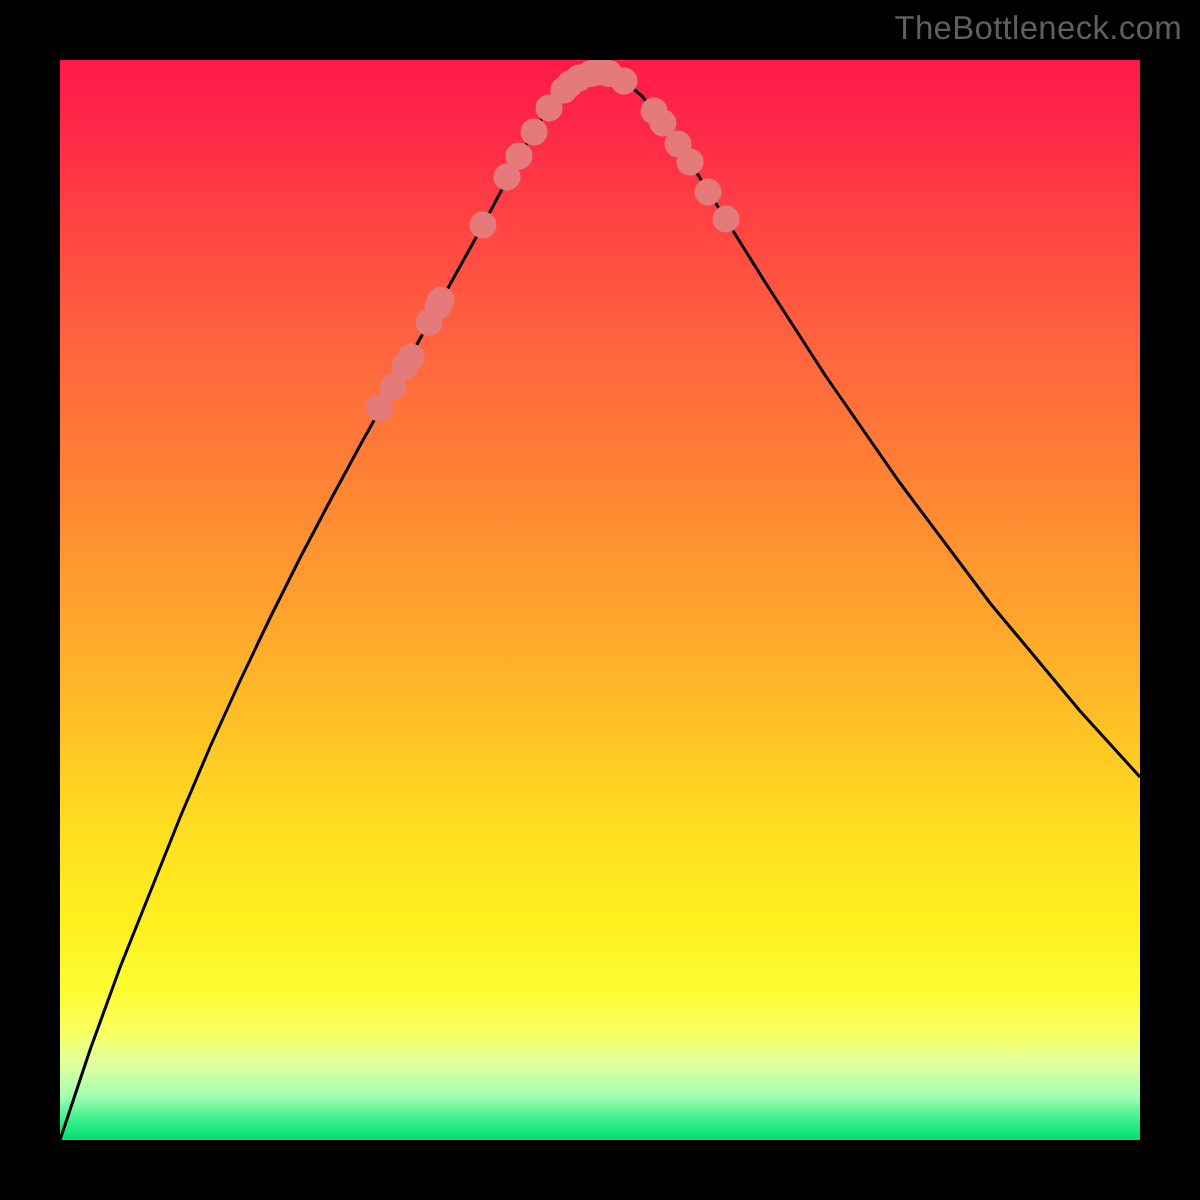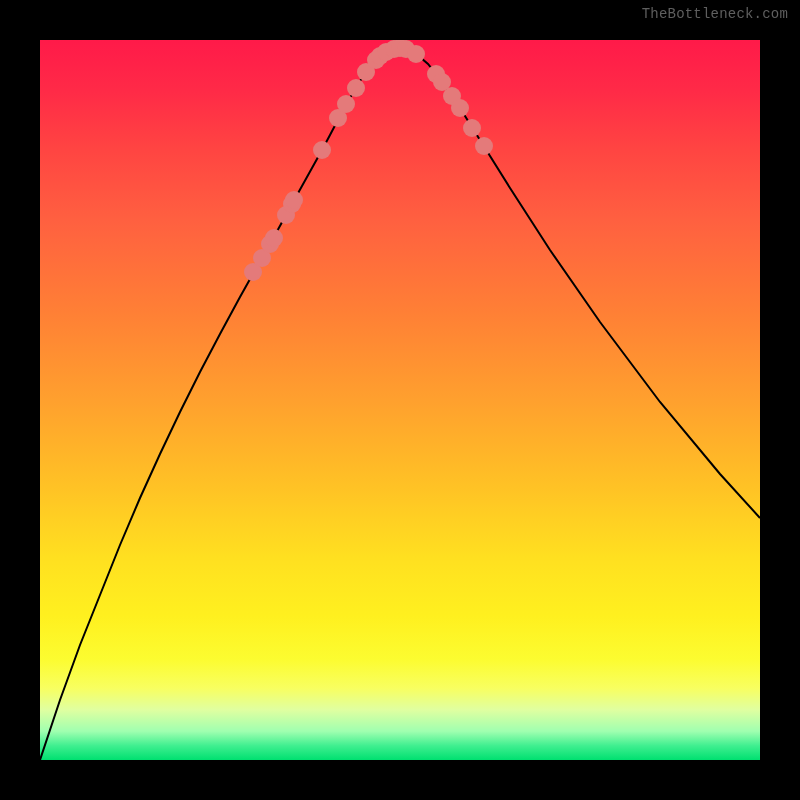--- a/index.html
+++ b/index.html
@@ -47,22 +47,22 @@
     stroke-width: 2;
   }
   .datapoint {
     fill: #e47a7a;
     stroke: none;
   }
   .watermark {
     position: absolute;
     top: 6px;
     right: 12px;
-    font-family: Liberation Mono, monospace;
-    font-size: 14px;
+    font-family: Liberation Sans, sans-serif;
+    font-size: 22px;
     font-weight: 500;
     color: #5f5f5f;
     letter-spacing: 0.2px;
   }
 </style>
 </head>
 <body>
 
 <div class="plot-container">
   <svg class="svg-layer" viewBox="0 0 720 720" preserveAspectRatio="none">

